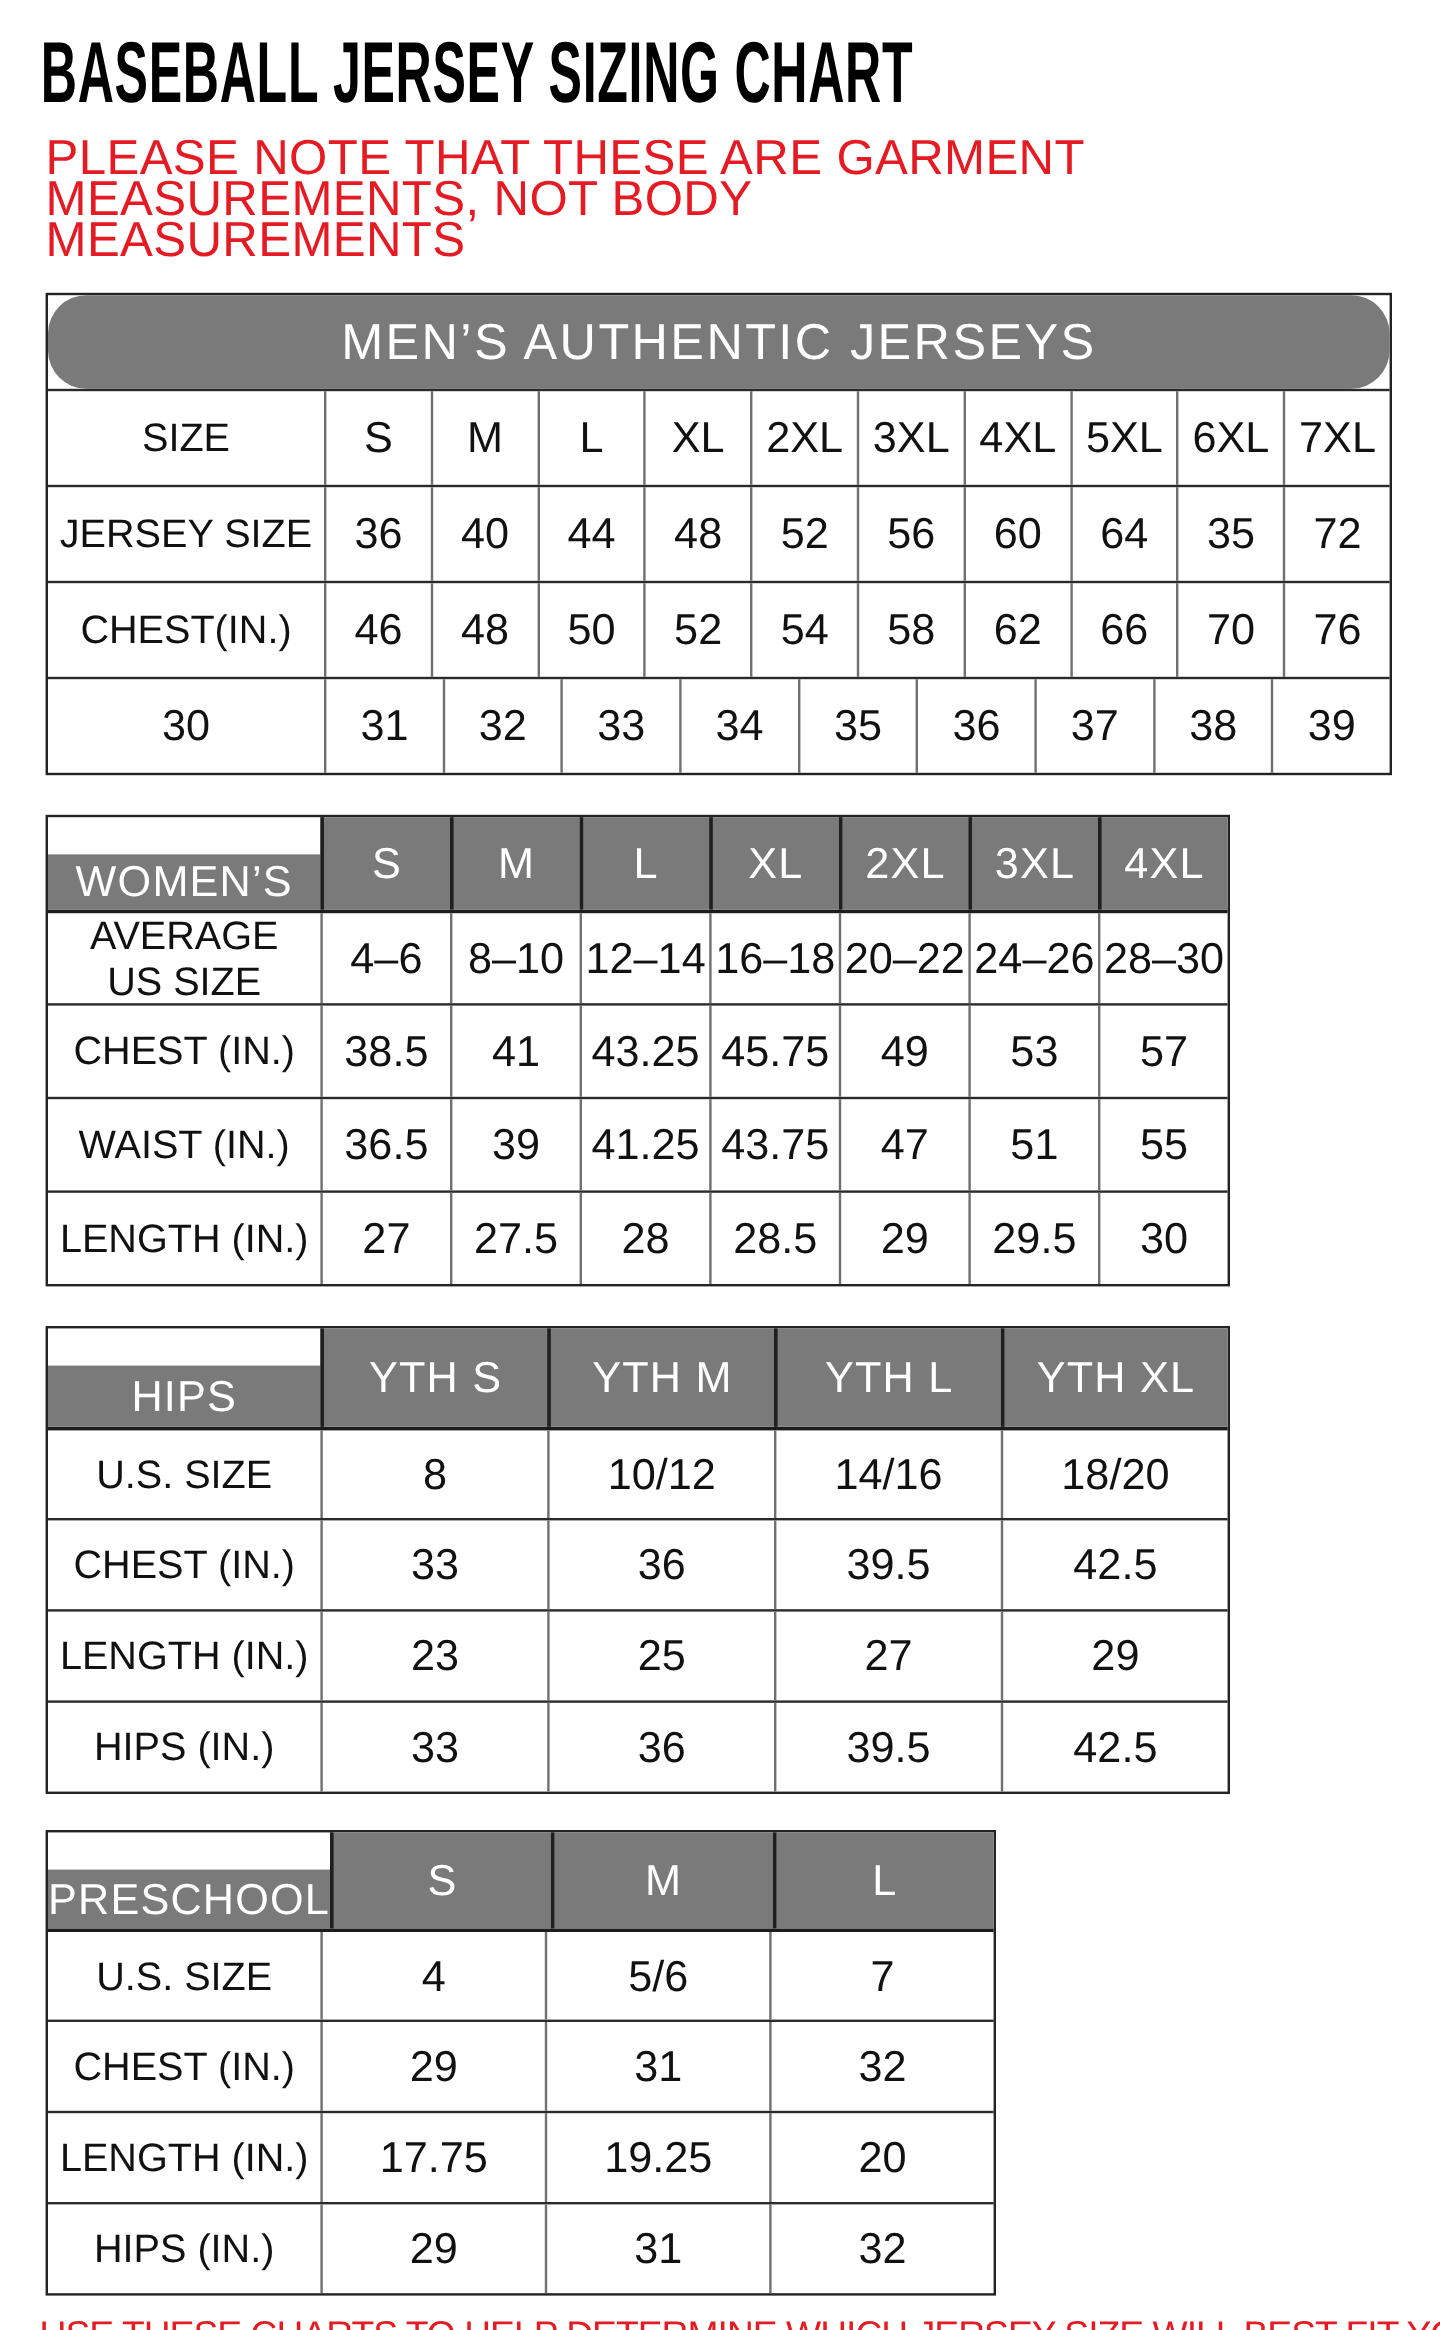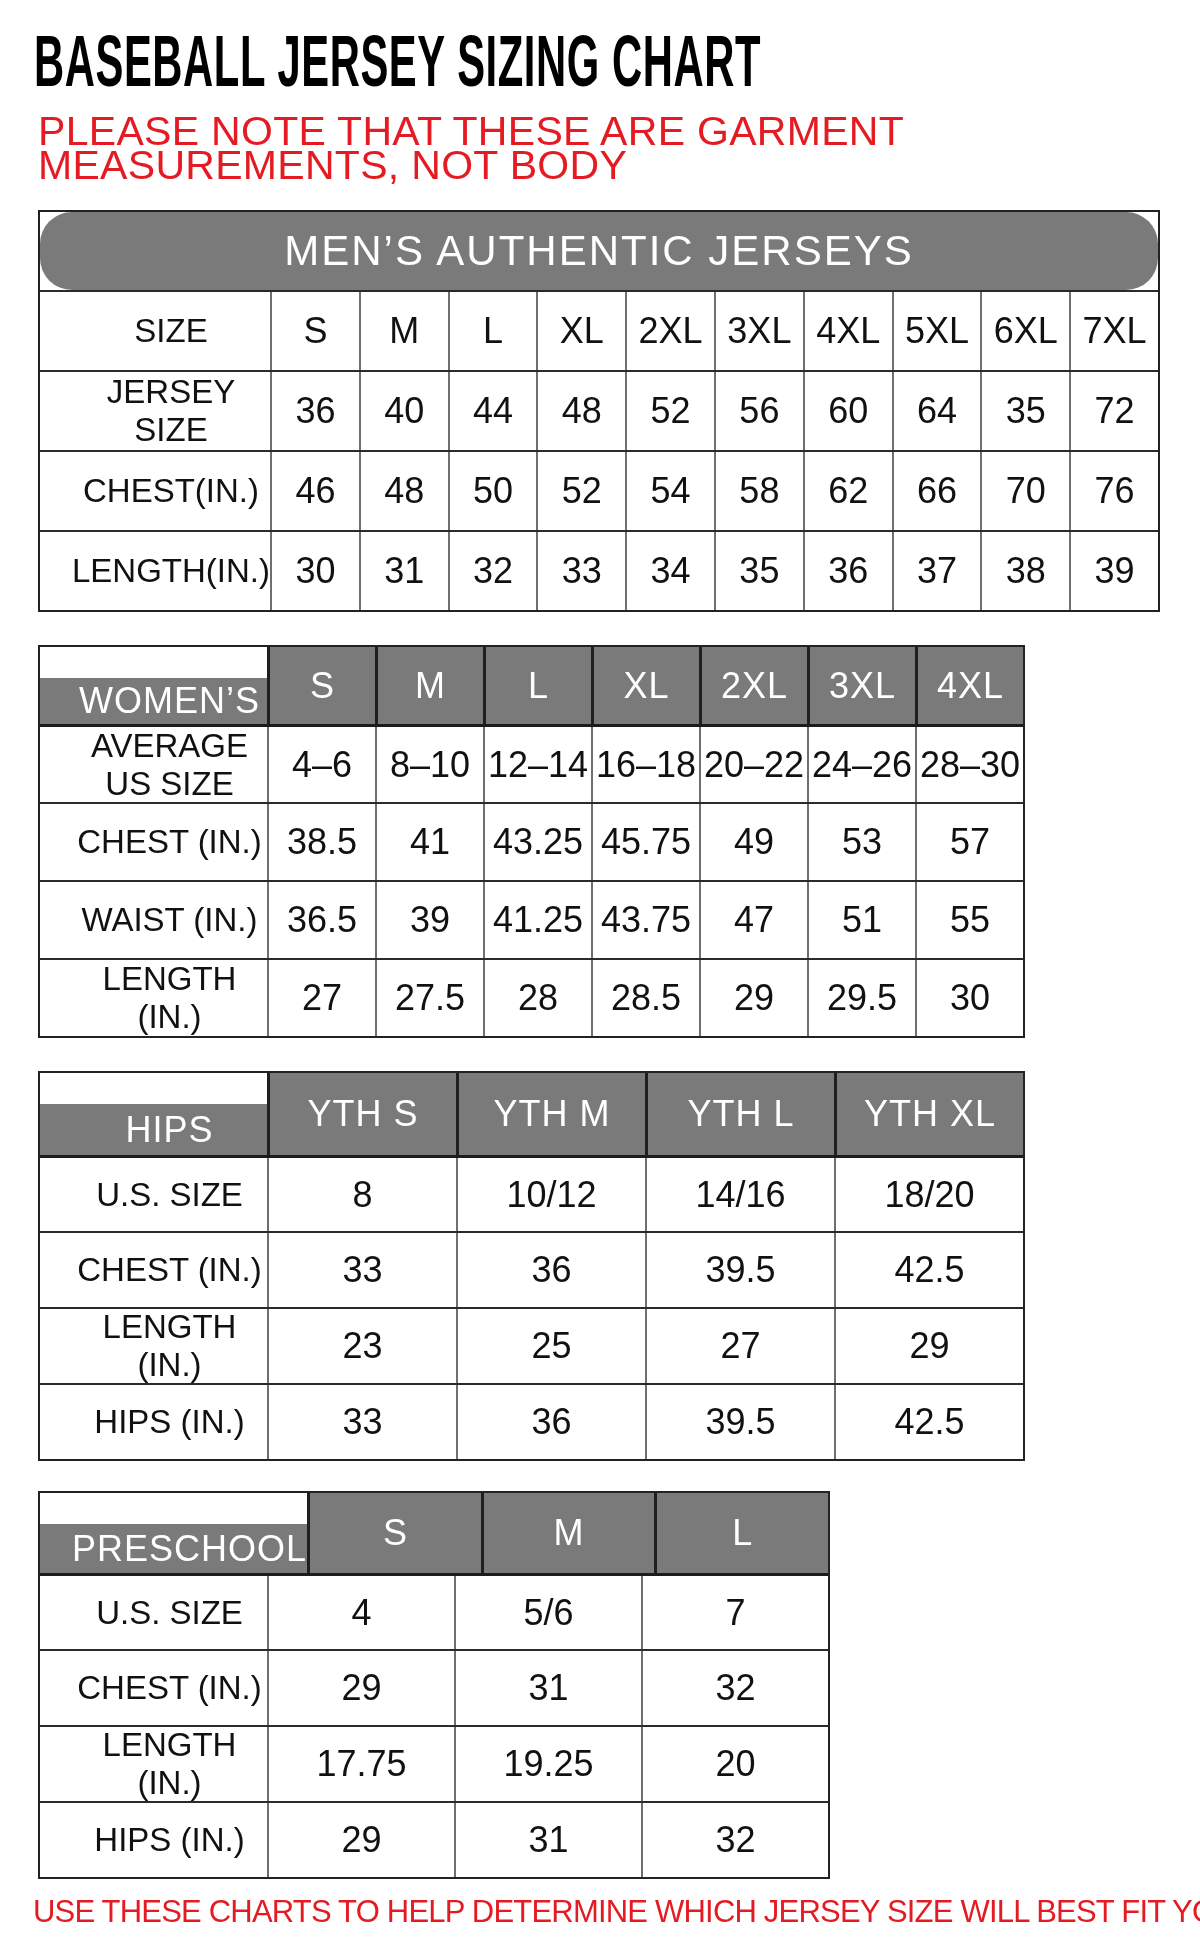--- a/index.html
+++ b/index.html
@@ -30,35 +30,36 @@
   .trow:first-child { border-top:none; }
   .banner + .trow { border-top:2px solid #2a2a2a; }
   .trow.thead { border-top:none; height:var(--bh); }
   .trow.thead + .trow { border-top:3px solid #1c1c1c; }
   .cell {
     flex:1 1 0; display:flex; align-items:center; justify-content:center;
     border-left:2px solid #6f6f6f; font-size:36px; text-align:center;
     white-space:pre-line; line-height:38px;
   }
   .cell:first-child { flex:0 0 var(--c1); border-left:none; }
-  .cell.label { font-size:33px;padding-left:32px; }
+  .cell.label { font-size:33px; }
   .thead .cell { background:var(--gray); color:#fff; border-left:3px solid #1f1f1f; font-size:36px; letter-spacing:1px; }
   .thead .cell:first-child { border-left:none;margin-top:31px; }
   .tbl-mens      { width:1122px; --c1:230px; --bh:78px; --rh:80px; margin-top:28px; }
   .tbl-womens    { width:987px;  --c1:227px; --bh:77px; --rh:78px; margin-top:33px; }
   .tbl-boys      { width:987px;  --c1:227px; --bh:82px; --rh:76px; margin-top:33px; }
   .tbl-preschool { width:792px;  --c1:227px; --bh:80px; --rh:76px; margin-top:30px; }
 </style>
 </head>
 <body style="--red: #e41b23; --gray: #7a7a7a;">
 
 <h1 class="page-title">BASEBALL JERSEY SIZING CHART</h1>
 
 <div class="note">
   <div>PLEASE NOTE THAT THESE ARE GARMENT MEASUREMENTS, NOT BODY</div>
+  <div>MEASUREMENTS</div>
 </div>
 
 <div class="sizing-table tbl-mens">
     <div class="banner">MEN’S AUTHENTIC JERSEYS</div>
     <div class="trow">
       <div class="cell label">SIZE</div>
       <div class="cell">S</div>
       <div class="cell">M</div>
       <div class="cell">L</div>
       <div class="cell">XL</div>
@@ -89,21 +90,20 @@
       <div class="cell">50</div>
       <div class="cell">52</div>
       <div class="cell">54</div>
       <div class="cell">58</div>
       <div class="cell">62</div>
       <div class="cell">66</div>
       <div class="cell">70</div>
       <div class="cell">76</div>
     </div>
     <div class="trow">
-      <div class="cell label">LENGTH(IN.)</div>
       <div class="cell">30</div>
       <div class="cell">31</div>
       <div class="cell">32</div>
       <div class="cell">33</div>
       <div class="cell">34</div>
       <div class="cell">35</div>
       <div class="cell">36</div>
       <div class="cell">37</div>
       <div class="cell">38</div>
       <div class="cell">39</div>

